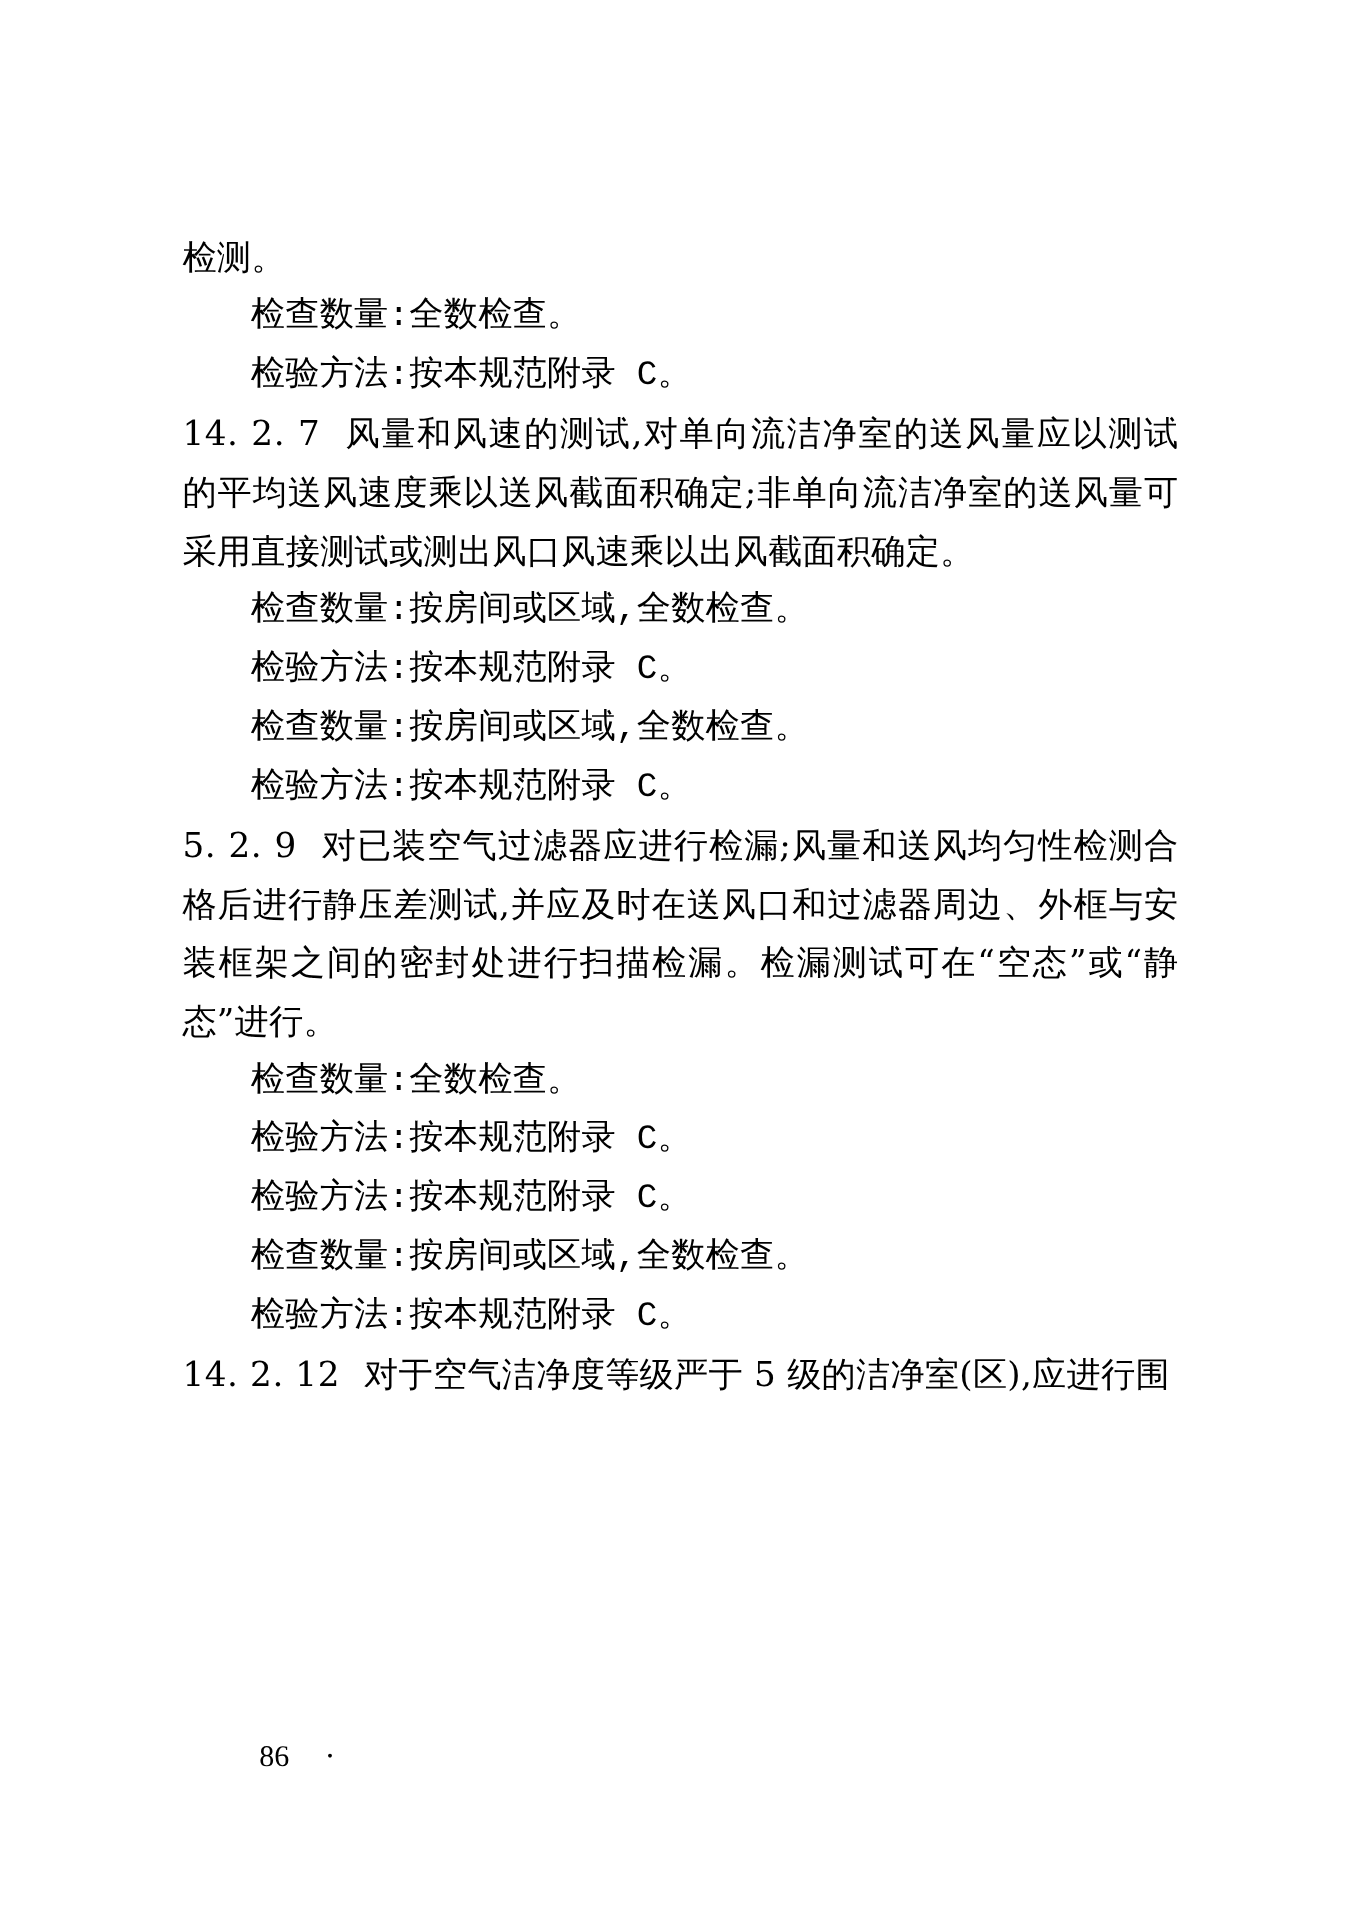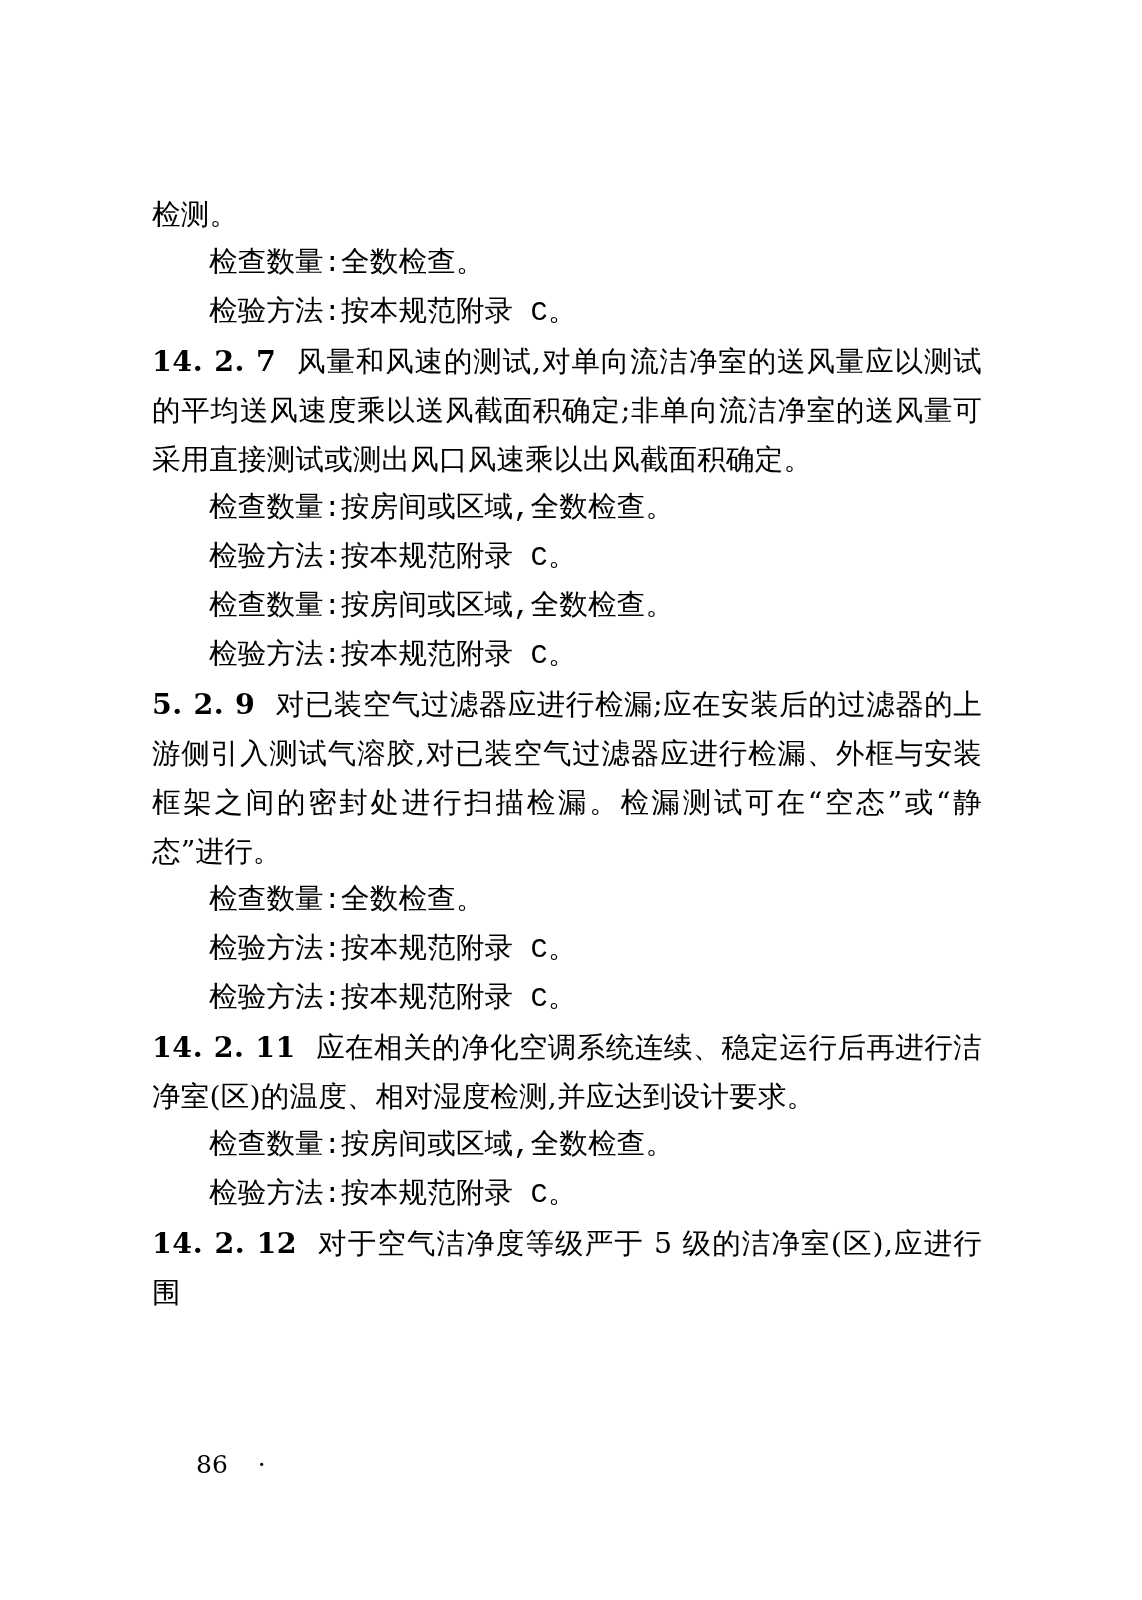--- a/index.html
+++ b/index.html
@@ -35,62 +35,62 @@
     letter-spacing: 0.2px;
   }
   .para {
     text-indent: 0;
   }
   .indent-1 {
     text-indent: 57px;
     font-family: Liberation Mono, monospace;
   }
   .num {
-    font-weight: bold;
+    font-weight: normal;
     letter-spacing: 0.5px;
   }
   .gap {
     display: inline-block;
     width: 20px;
   }
   .footer {
     position: absolute;
     left: 152px;
     bottom: 108px;
     width: 830px;
     font-size: 25px;
     line-height: 30px;
   }
   .footer .pageno {
     display: inline-block;
-    margin-left: 44px;
+    margin-left: 64px;
+    font-family: Liberation Serif, serif;
   }
   .footer .dot {
     display: inline-block;
     margin-left: 22px;
   }
 </style>
 </head>
 <body>
 
 <div class="page">
   <div class="content" id="content">
       <p class="para">检测。</p>
       <p class="para indent-1">检查数量:全数检查。</p>
       <p class="para indent-1">检验方法:按本规范附录 C。</p>
       <p class="para"><span class="num">14. 2. 7</span><span class="gap"></span><span>风量和风速的测试,对单向流洁净室的送风量应以测试的平均送风速度乘以送风截面积确定;非单向流洁净室的送风量可采用直接测试或测出风口风速乘以出风截面积确定。</span></p>
       <p class="para indent-1">检查数量:按房间或区域,全数检查。</p>
       <p class="para indent-1">检验方法:按本规范附录 C。</p>
       <p class="para indent-1">检查数量:按房间或区域,全数检查。</p>
       <p class="para indent-1">检验方法:按本规范附录 C。</p>
-      <p class="para"><span class="num">5. 2. 9</span><span class="gap"></span><span>对已装空气过滤器应进行检漏;应在安装后的过滤器的上游侧引入测试气溶胶,对已装空气过滤器应进行检漏、外框与安装框架之间的密封处进行扫描检漏。检漏测试可在“空态”或“静态”进行。</span></p>
+      <p class="para"><span class="num">5. 2. 9</span><span class="gap"></span><span>对已装空气过滤器应进行检漏;风量和送风均匀性检测合格后进行静压差测试,并应及时在送风口和过滤器周边、外框与安装框架之间的密封处进行扫描检漏。检漏测试可在“空态”或“静态”进行。</span></p>
       <p class="para indent-1">检查数量:全数检查。</p>
       <p class="para indent-1">检验方法:按本规范附录 C。</p>
       <p class="para indent-1">检验方法:按本规范附录 C。</p>
-      <p class="para"><span class="num">14. 2. 11</span><span class="gap"></span><span>应在相关的净化空调系统连续、稳定运行后再进行洁净室(区)的温度、相对湿度检测,并应达到设计要求。</span></p>
       <p class="para indent-1">检查数量:按房间或区域,全数检查。</p>
       <p class="para indent-1">检验方法:按本规范附录 C。</p>
       <p class="para"><span class="num">14. 2. 12</span><span class="gap"></span><span>对于空气洁净度等级严于 5 级的洁净室(区),应进行围</span></p>
     </div>
   <div class="footer">
     <span class="pageno">86</span>
     <span class="dot">·</span>
   </div>
 </div>
 

